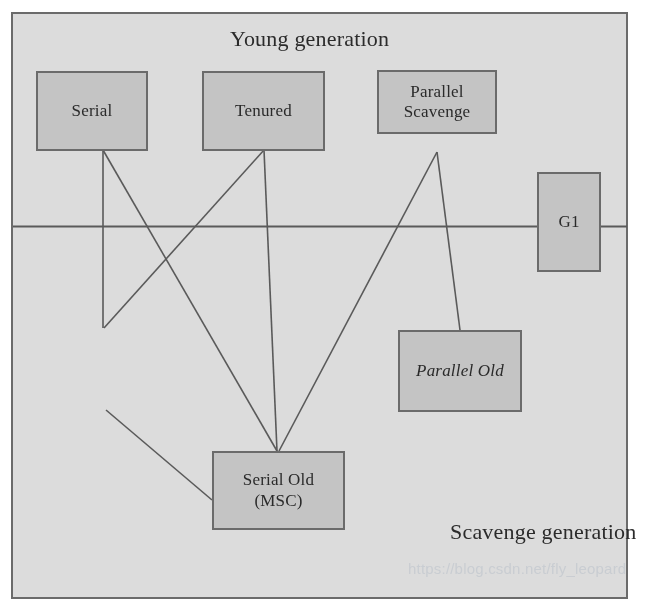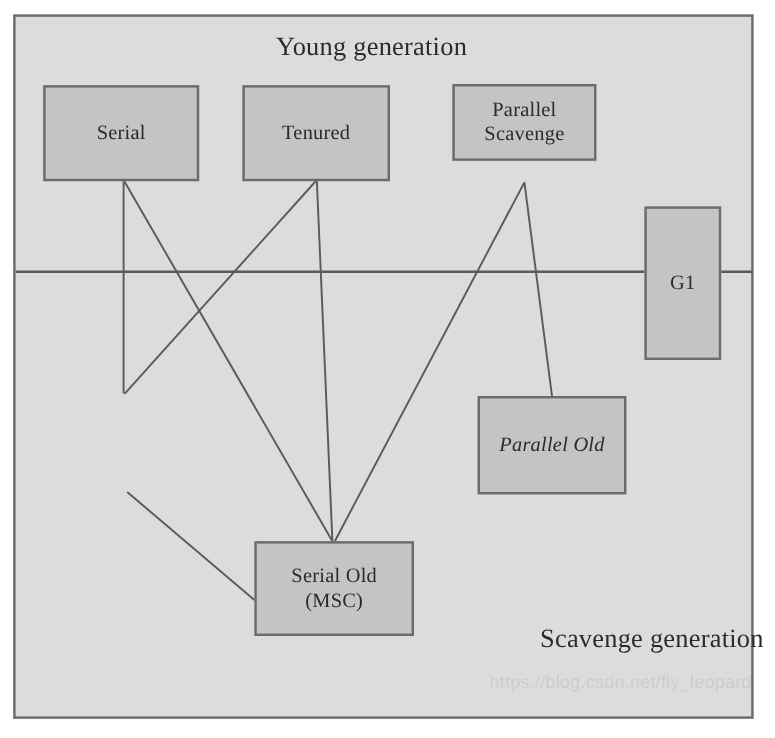--- a/index.html
+++ b/index.html
@@ -96,36 +96,36 @@
 
     <line x1="437" y1="152" x2="460" y2="330" stroke="#5a5a5a" stroke-width="1.6"></line>
 
     <line x1="106" y1="410" x2="212" y2="500" stroke="#5a5a5a" stroke-width="1.6"></line>
   </svg>
 
   <div class="region-label" style="left:230px; top:26px;">Young generation</div>
 
   <div class="region-label" style="left:450px; top:519px;">Scavenge generation</div>
 
-  <div class="gc-box" style="left:36px; top:71px; width:130px; height:80px;">
+  <div class="gc-box" style="left:36px; top:71px; width:112px; height:80px;">
     <span class="box-label">Serial</span>
   </div>
 
   <div class="gc-box" style="left:202px; top:71px; width:123px; height:80px;">
     <span class="box-label">Tenured</span>
   </div>
 
   <div class="gc-box" style="left:377px; top:70px; width:120px; height:64px;">
     <span class="box-label">
       <span>Parallel</span><br>
       <span>Scavenge</span>
     </span>
   </div>
 
-  <div class="gc-box" style="left:537px; top:172px; width:64px; height:128px;">
+  <div class="gc-box" style="left:537px; top:172px; width:64px; height:100px;">
     <span class="box-label">G1</span>
   </div>
 
 
   <div class="gc-box" style="left:398px; top:330px; width:124px; height:82px;font-style:italic;">
     <span class="box-label">Parallel Old</span>
   </div>
 
   <div class="gc-box" style="left:212px; top:451px; width:133px; height:79px;">
     <span class="box-label">

